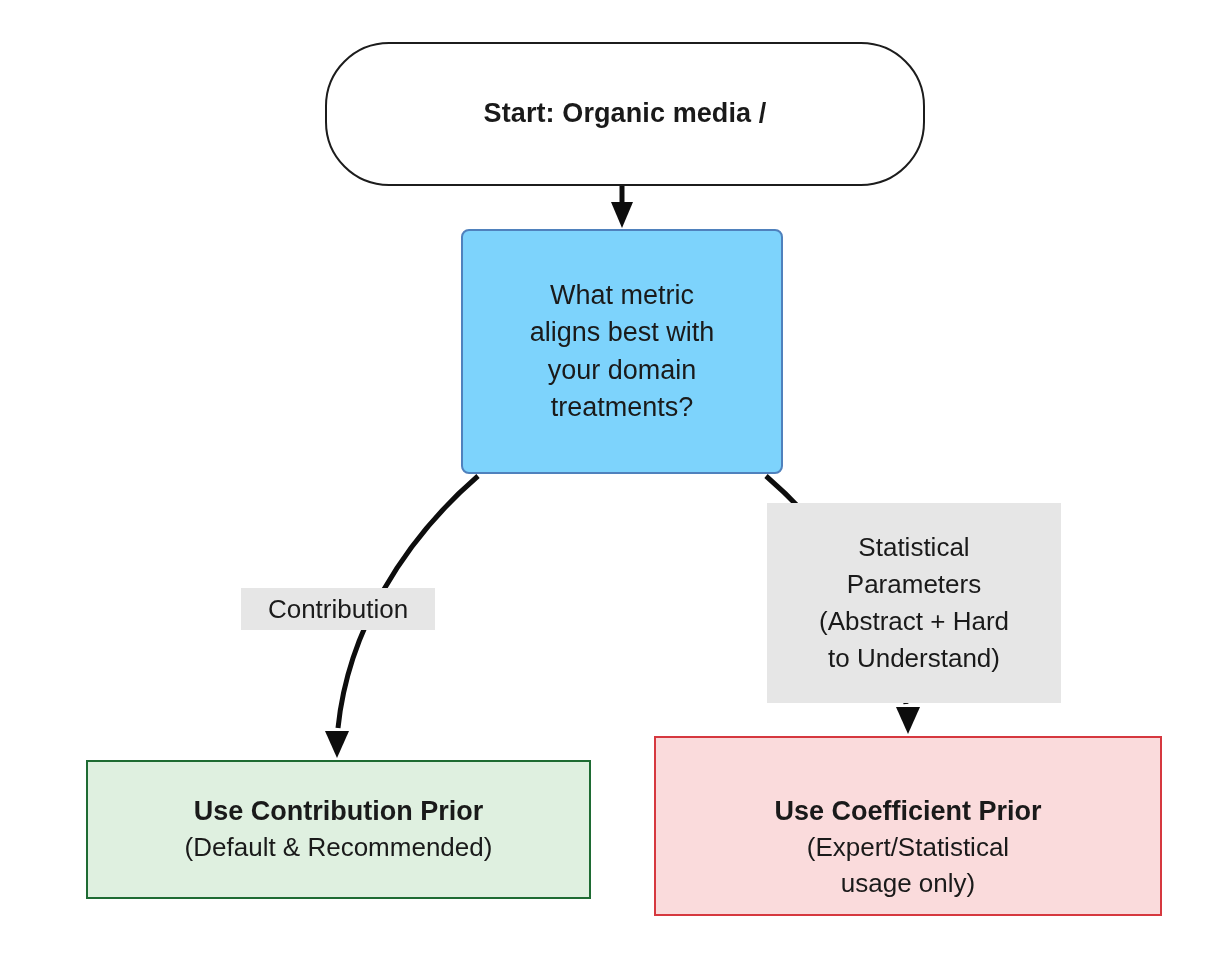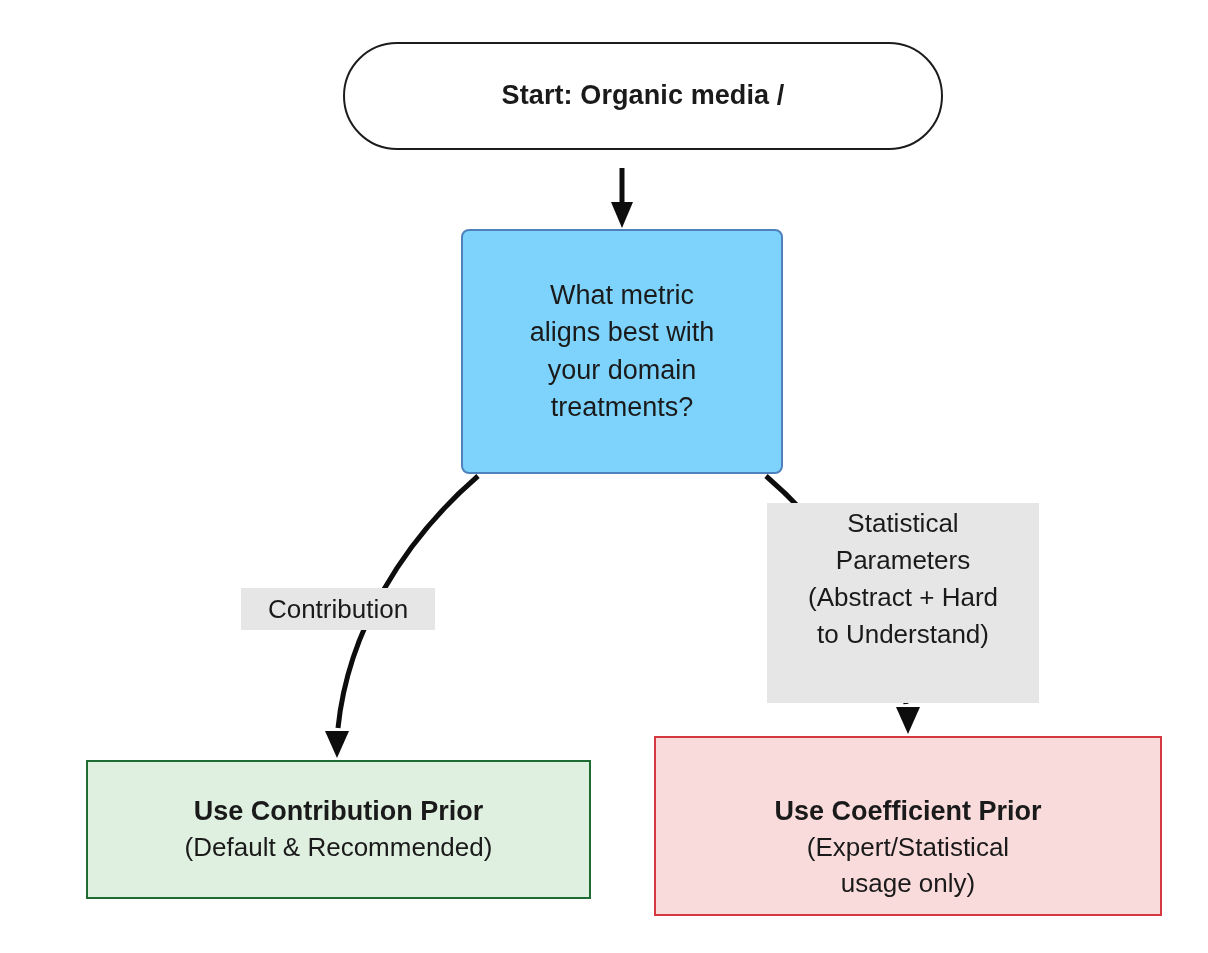--- a/index.html
+++ b/index.html
@@ -24,24 +24,24 @@
     display: flex;
     flex-direction: column;
     align-items: center;
     justify-content: center;
     text-align: center;
     line-height: 1.38;
   }
 
   
   #node-start {
-    left: 343px;
+    left: 325px;
     top: 42px;
     width: 600px;
-    height: 108px;
+    height: 144px;
     border: 2.5px solid #1c1c1c;
     border-radius: 64px;
     background: #ffffff;
     font-size: 27px;
     font-weight: bold;
     letter-spacing: 0.1px;
   }
 
   
   #node-question {
@@ -103,25 +103,26 @@
     top: 588px;
     width: 194px;
     height: 42px;
     display: flex;
     align-items: center;
     justify-content: center;
   }
   #label-statistical {
     left: 767px;
     top: 503px;
-    width: 272px;
+    width: 294px;
     height: 200px;
     display: flex;
     flex-direction: column;
     align-items: center;
+    justify-content: center;
   }
 
   svg.edges {
     position: absolute;
     left: 0;
     top: 0;
     width: 1208px;
     height: 953px;
     pointer-events: none;
   }

